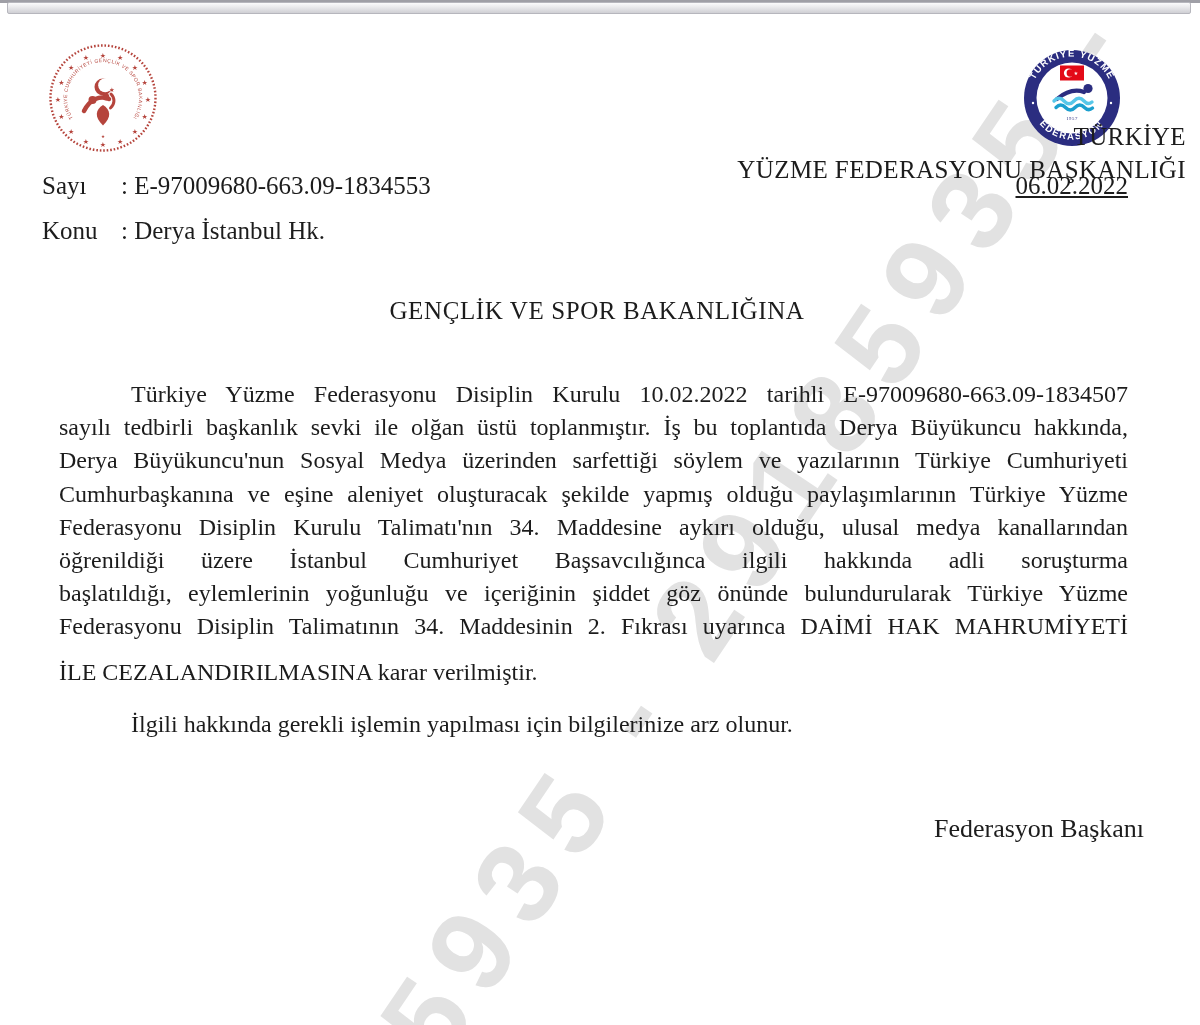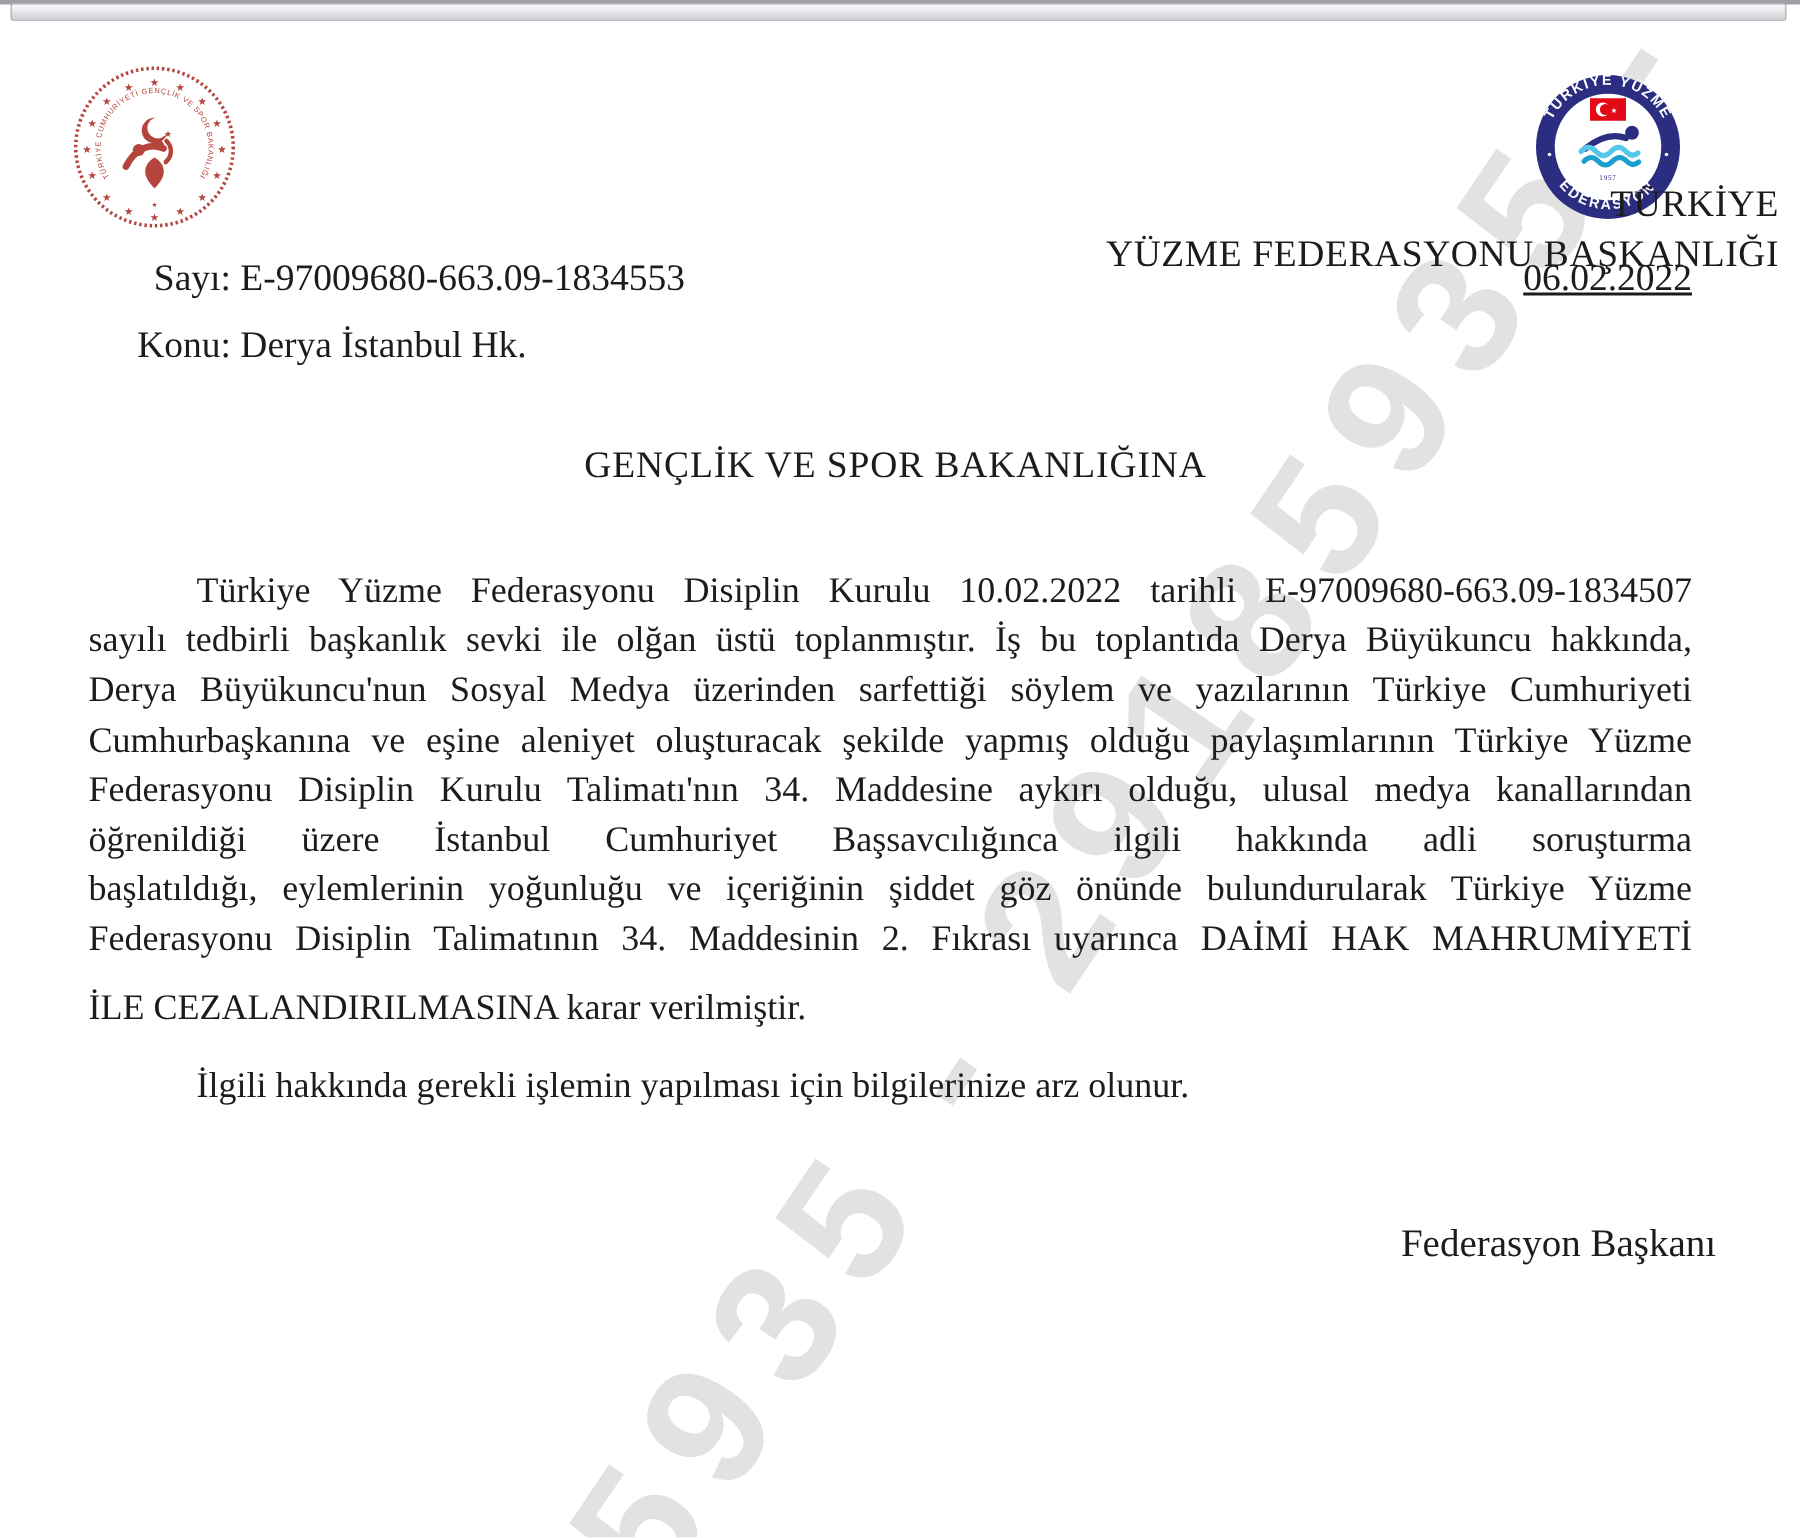--- a/index.html
+++ b/index.html
@@ -11,21 +11,21 @@
         font-size:115px;letter-spacing:18px;color:#e2e2e2;white-space:nowrap;z-index:1;}
   
   .top-edge{position:absolute;top:0;left:0;right:0;height:3px;background:#9f9fa6;z-index:3;}
   .top-bar{position:absolute;top:2px;left:7px;right:9px;height:10px;z-index:3;
         background:linear-gradient(180deg,#fbfbfc 0%,#e8e8eb 45%,#cfcfd4 100%);
         border:1px solid #b6b6bd;border-radius:2px;}
   .content{position:absolute;inset:0;z-index:2;}
   .logo{position:absolute;}
   .hdr-title{position:absolute;left:0;width:1186px;text-align:right;font-size:25px;
         letter-spacing:.4px;line-height:33px;margin-top:36px;}
-  .ref-line{position:absolute;left:68px;font-size:25px;display:flex;text-align:right;}
+  .ref-line{position:absolute;left:42px;font-size:25px;display:flex;}
   .ref-label{width:79px;}
   .date{position:absolute;right:72px;top:172px;font-size:25px;text-decoration:underline;}
   .recipient{position:absolute;left:4px;width:1186px;top:297px;text-align:center;
         font-size:25px;letter-spacing:.6px;}
   .body-par{position:absolute;left:59px;width:1069px;font-size:24px;line-height:33.2px;}
   .jline{text-align:justify;text-align-last:justify;}
   .jlast{text-align:left;margin-top:12px;}
   .indent{text-indent:72px;}
   .closing{position:absolute;left:59px;width:1069px;top:711px;font-size:24px;
         padding-left:72px;box-sizing:border-box;}

